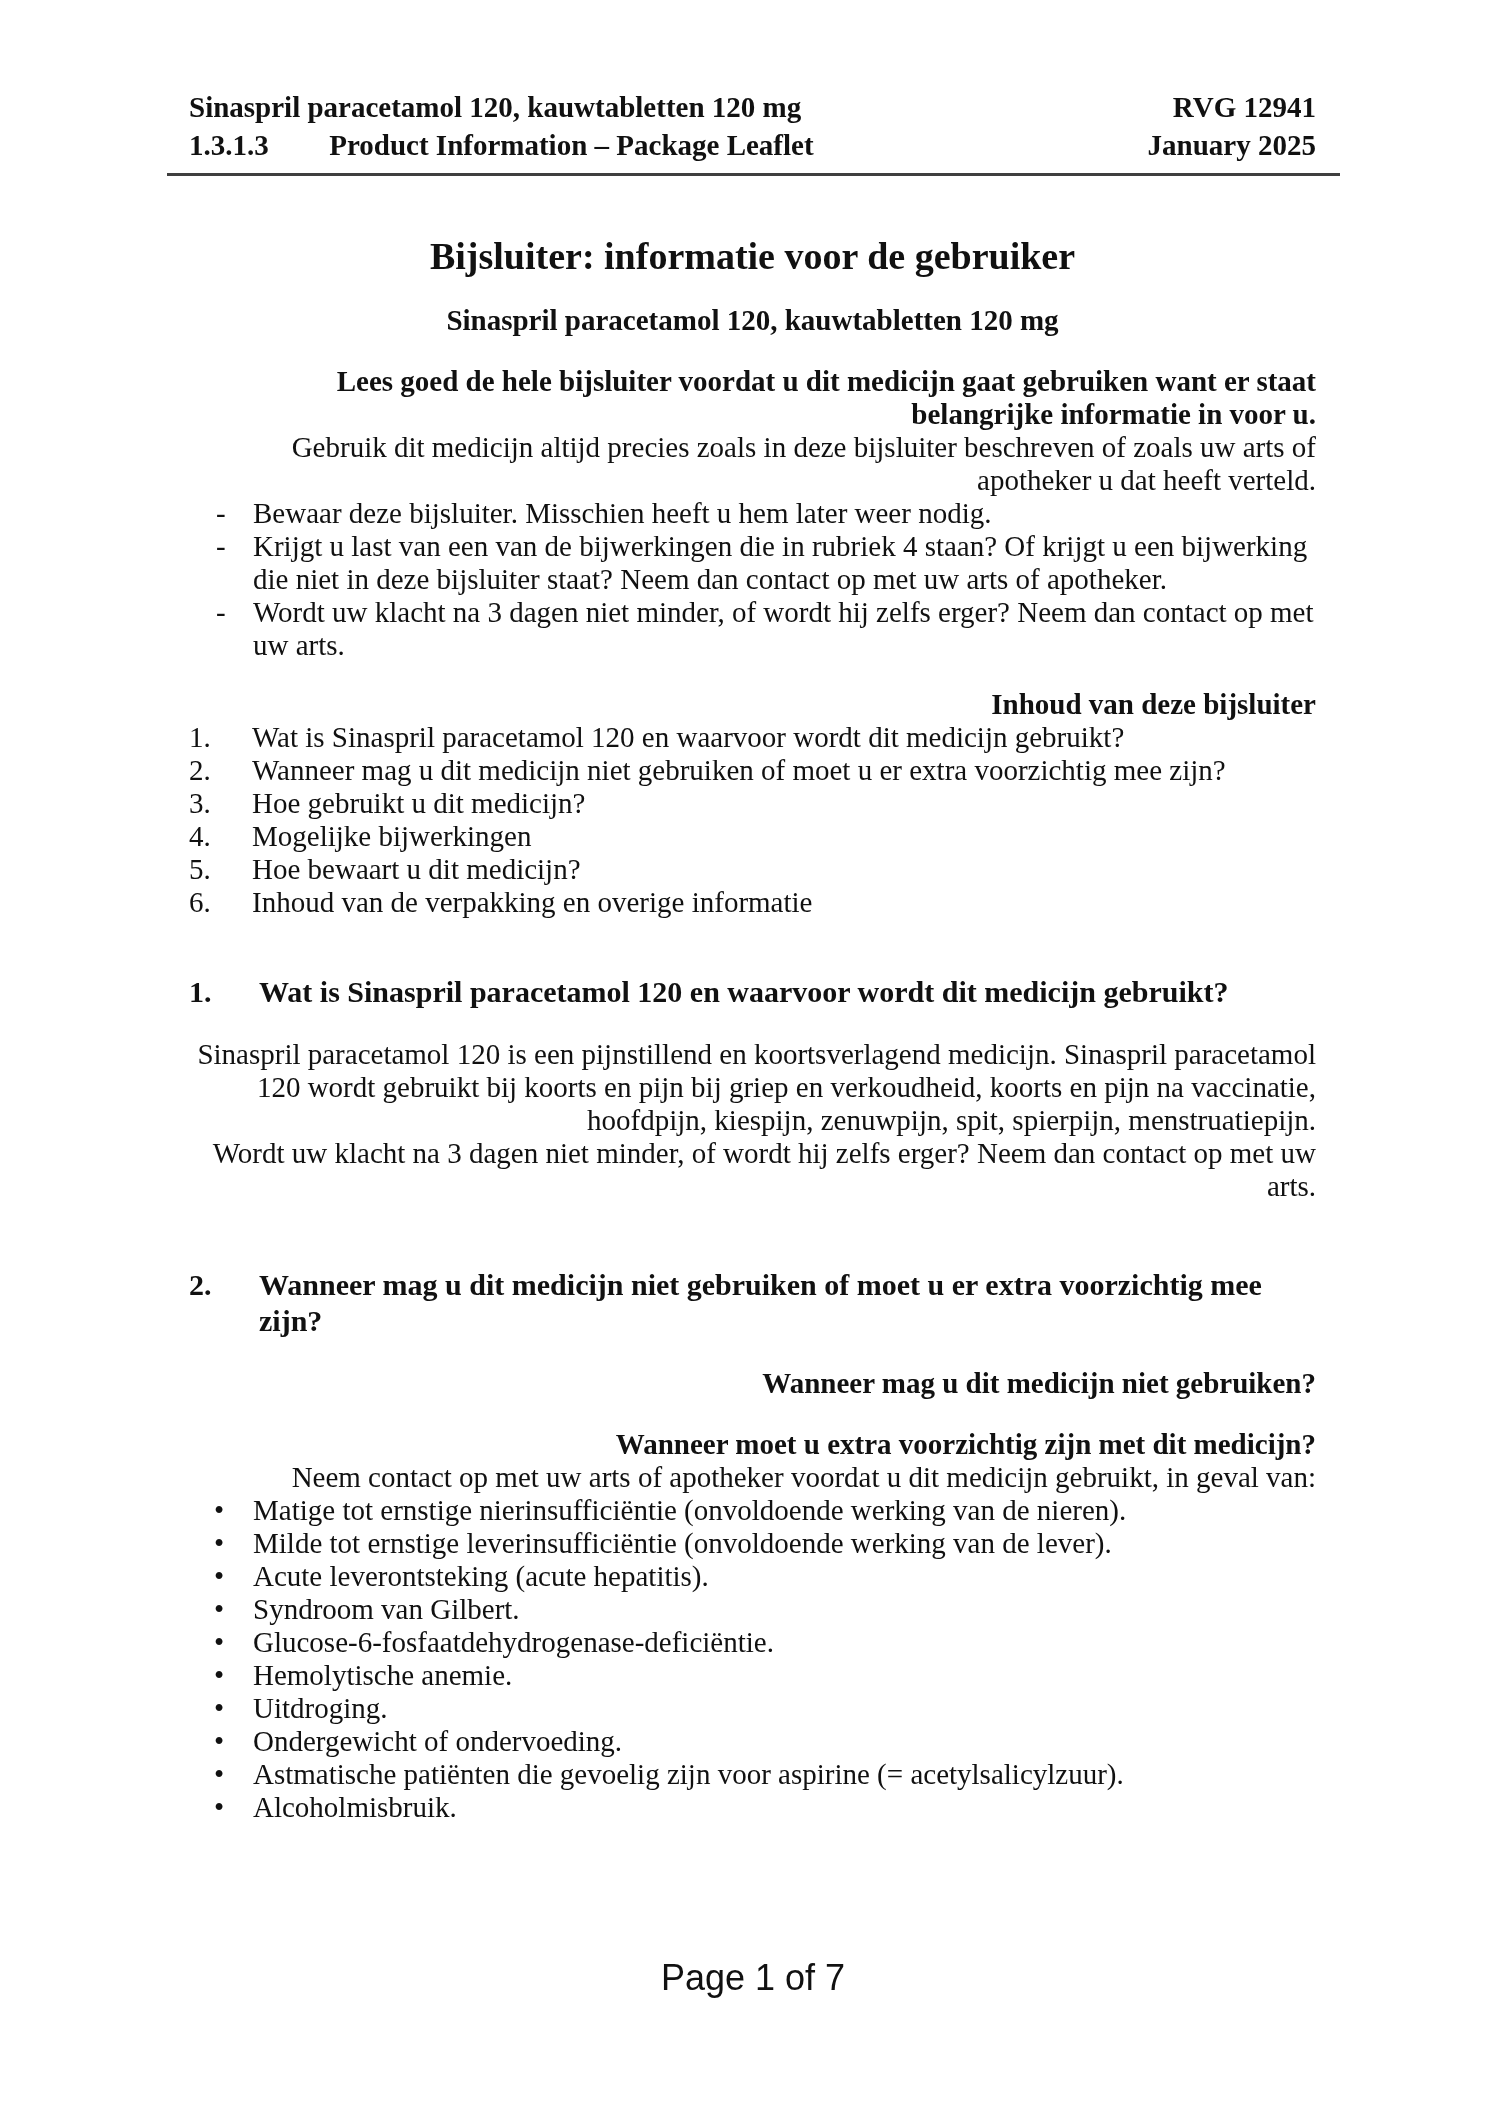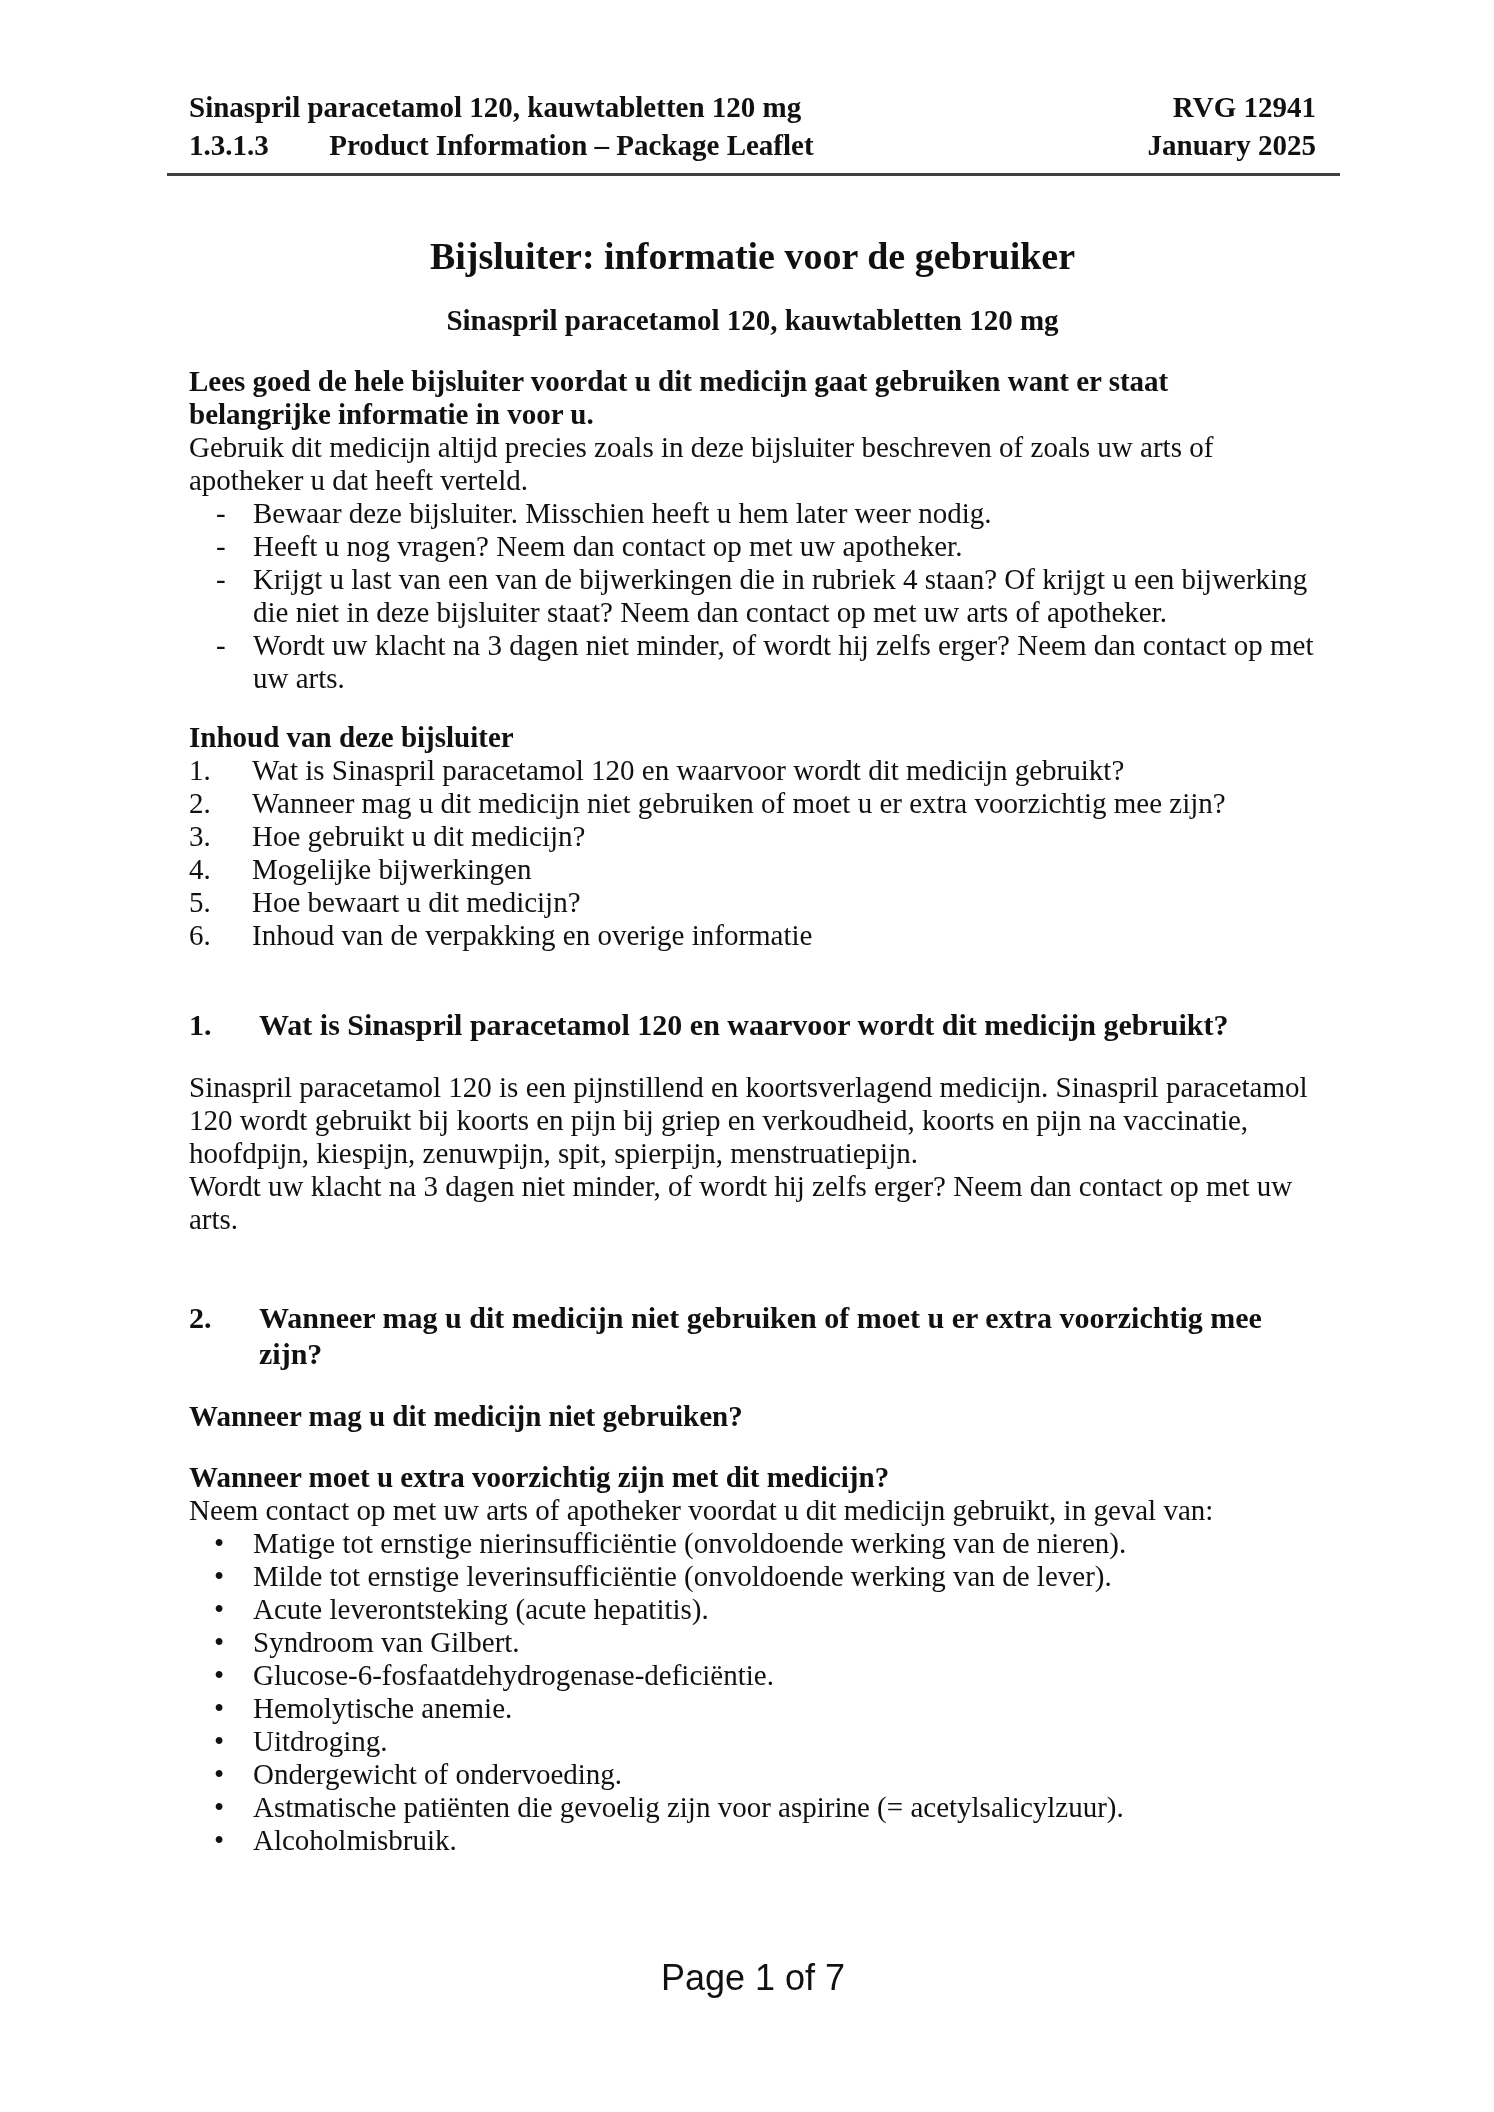--- a/index.html
+++ b/index.html
@@ -45,21 +45,21 @@
     line-height: 36px;
   }
   .product-title {
     margin-top: 30px;
     text-align: center;
     font-weight: bold;
     line-height: 33px;
   }
   .substance { text-align: center; line-height: 33px; }
   
-  p { margin: 0; }
+  p { margin: 0; text-align: right; }
   .lead { margin-top: 28px; font-weight: bold; }
   .bold { font-weight: bold; }
   
   ul, ol { margin: 0; padding: 0; list-style: none; }
   .dash-list li {
     position: relative;
     padding-left: 64px;
   }
   .dash-list li::before {
     content: "-";
@@ -125,21 +125,20 @@
 
     <div class="doc-title">Bijsluiter: informatie voor de gebruiker</div>
 
     <div class="product-title">Sinaspril paracetamol 120, kauwtabletten 120 mg</div>
 
     <p class="lead">Lees goed de hele bijsluiter voordat u dit medicijn gaat gebruiken want er staat belangrijke informatie in voor u.</p>
     <p>Gebruik dit medicijn altijd precies zoals in deze bijsluiter beschreven of zoals uw arts of apotheker u dat heeft verteld.</p>
 
     <ul class="dash-list">
       <li>Bewaar deze bijsluiter. Misschien heeft u hem later weer nodig.</li>
-      <li>Heeft u nog vragen? Neem dan contact op met uw apotheker.</li>
       <li>Krijgt u last van een van de bijwerkingen die in rubriek 4 staan? Of krijgt u een bijwerking die niet in deze bijsluiter staat? Neem dan contact op met uw arts of apotheker.</li>
       <li>Wordt uw klacht na 3 dagen niet minder, of wordt hij zelfs erger? Neem dan contact op met uw arts.</li>
     </ul>
 
     <p class="toc-heading">Inhoud van deze bijsluiter</p>
     <ol class="toc">
       <li>
         <span class="num">1.</span>
         <span>Wat is Sinaspril paracetamol 120 en waarvoor wordt dit medicijn gebruikt?</span>
       </li>

